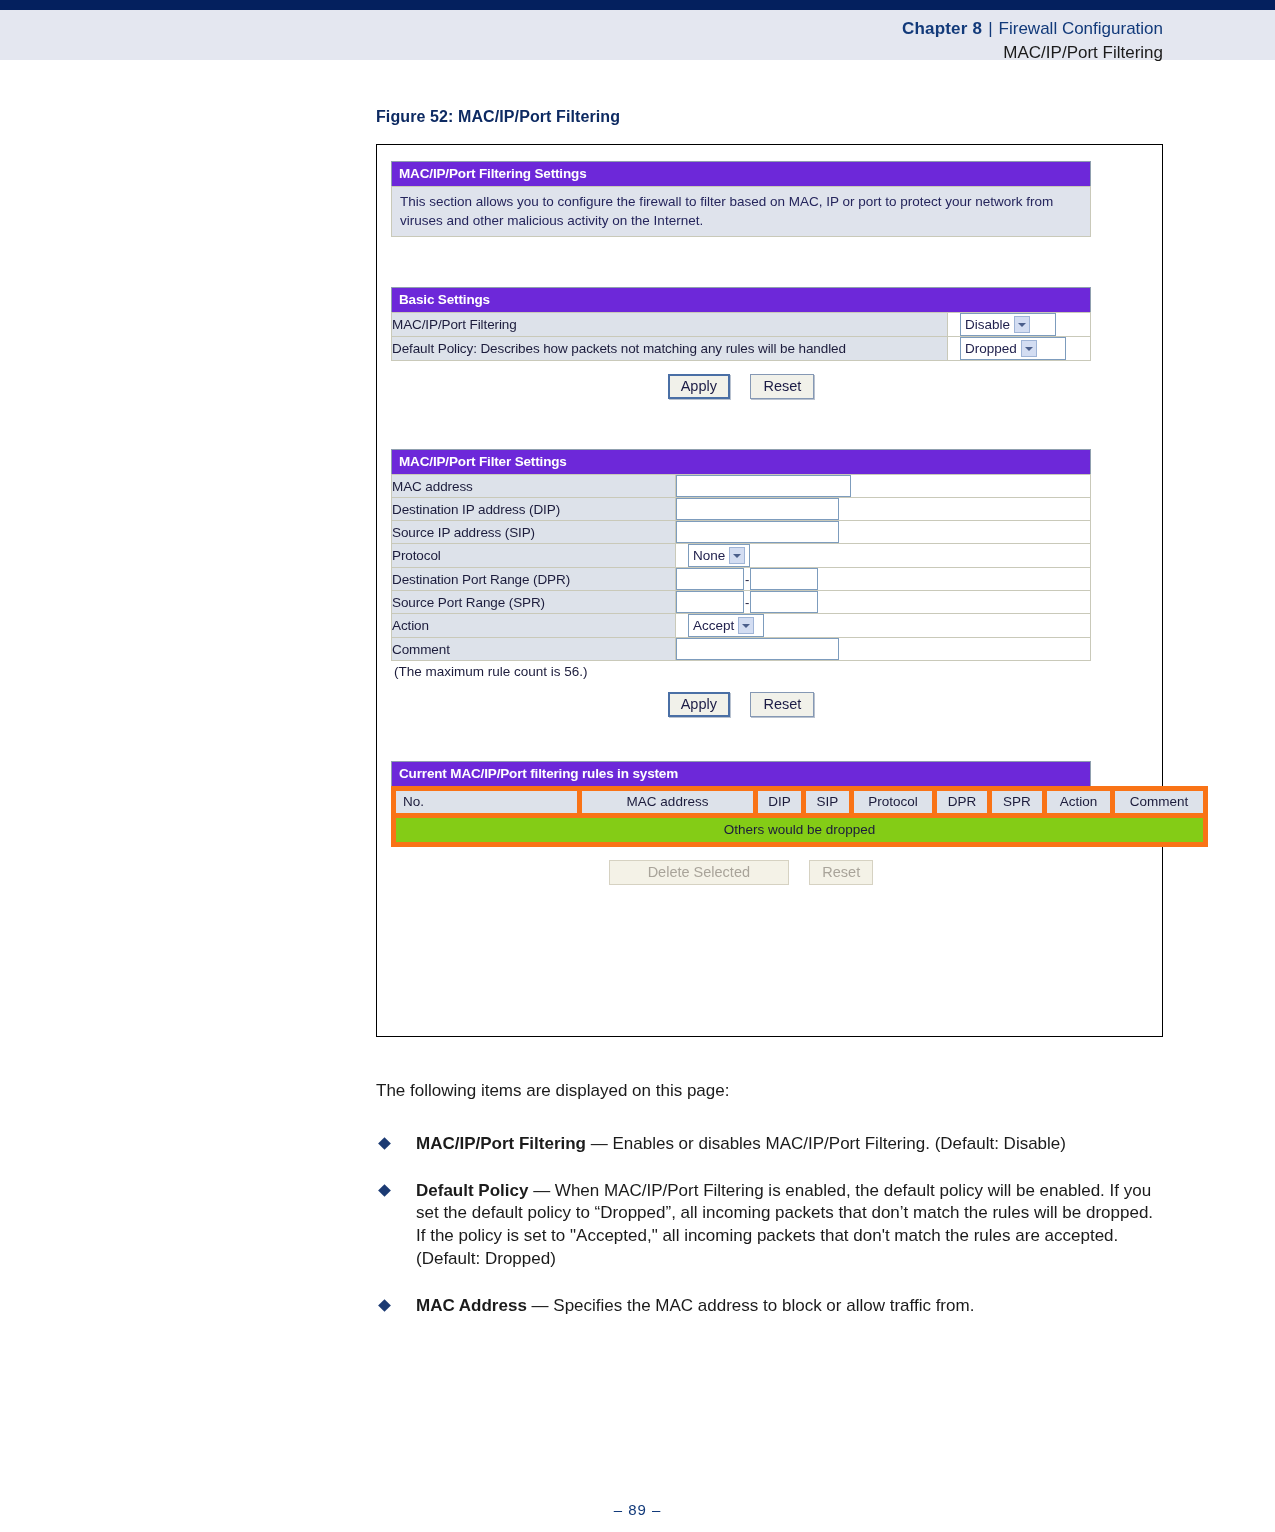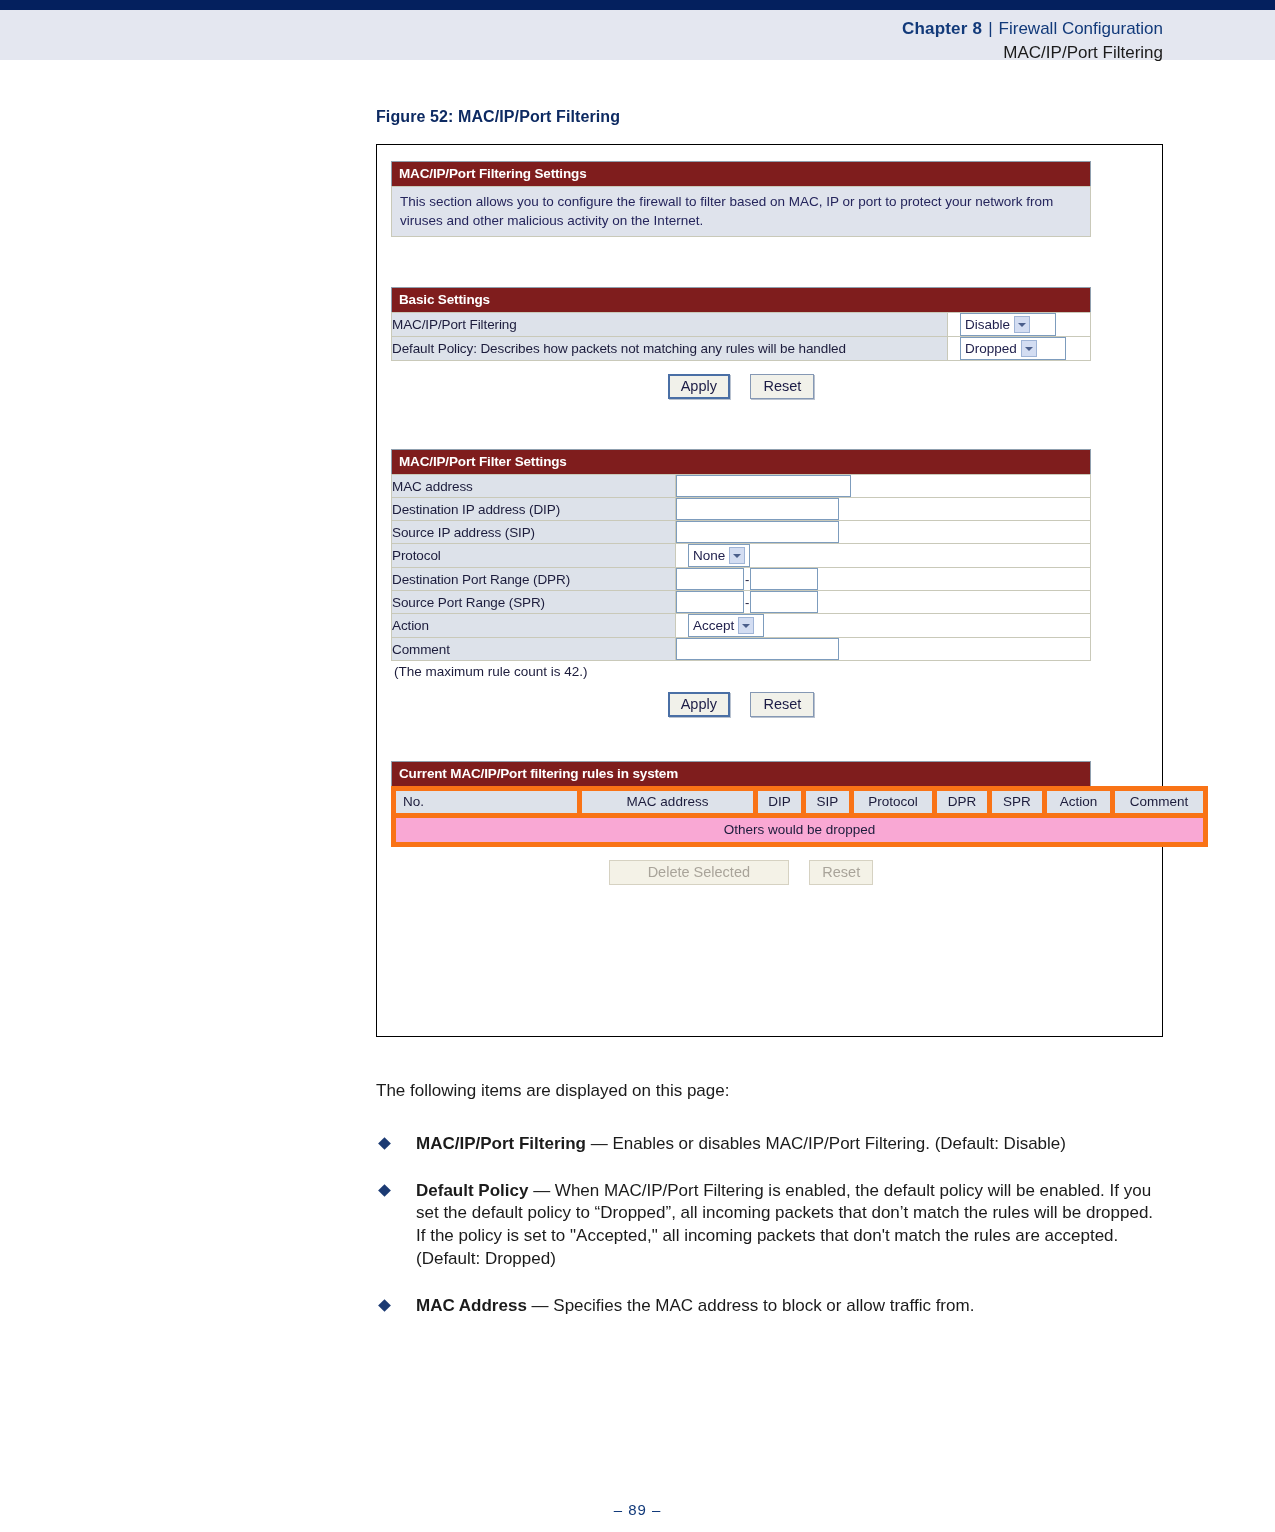--- a/index.html
+++ b/index.html
@@ -86,21 +86,21 @@
     left: 14px;
     top: 16px;
     width: 700px;
     font-family: "Liberation Sans", sans-serif;
   }
 
   
   .panel { width: 700px; margin-bottom: 0; }
 
   .panel-title {
-    background: #7f1d1d;
+    background: #6d28d9;
     color: #ffffff;
     font-size: 13.5px;
     font-weight: bold;
     padding: 4px 7px 5px 7px;
     border: 1px solid #8f9fae;
     border-bottom: none;
     box-sizing: border-box;
     letter-spacing: -0.15px;
   }
   .panel-desc {
@@ -256,21 +256,21 @@
     font-weight: normal;
     padding: 3px 4px 4px 4px;
     background: #dde2ea;
     text-align: center;
   }
   table.rules th.no-col {
     text-align: left;
     padding-left: 7px;
   }
   table.rules tr.empty-row td {
-    background: #f9a8d4;
+    background: #84cc16;
     text-align: center;
     padding: 4px 0 5px 0;
   }
 
   
   .body-copy {
     position: absolute;
     left: 376px;
     top: 1080px;
     width: 790px;
@@ -413,21 +413,21 @@
           </td>
         </tr>
         <tr>
           <td class="lbl">Comment</td>
           <td class="val">
             <span class="txtbox w-comment"></span>
           </td>
         </tr>
       </tbody>
         </table>
-      <div class="note">(The maximum rule count is 42.)</div>
+      <div class="note">(The maximum rule count is 56.)</div>
       <div class="btn-row">
         <span class="btn primary">Apply</span>
         <span class="btn">Reset</span>
       </div>
     </div>
 
     <div class="spacer-md"></div>
 
     <div class="panel">
       <div class="panel-title">Current MAC/IP/Port filtering rules in system</div>

